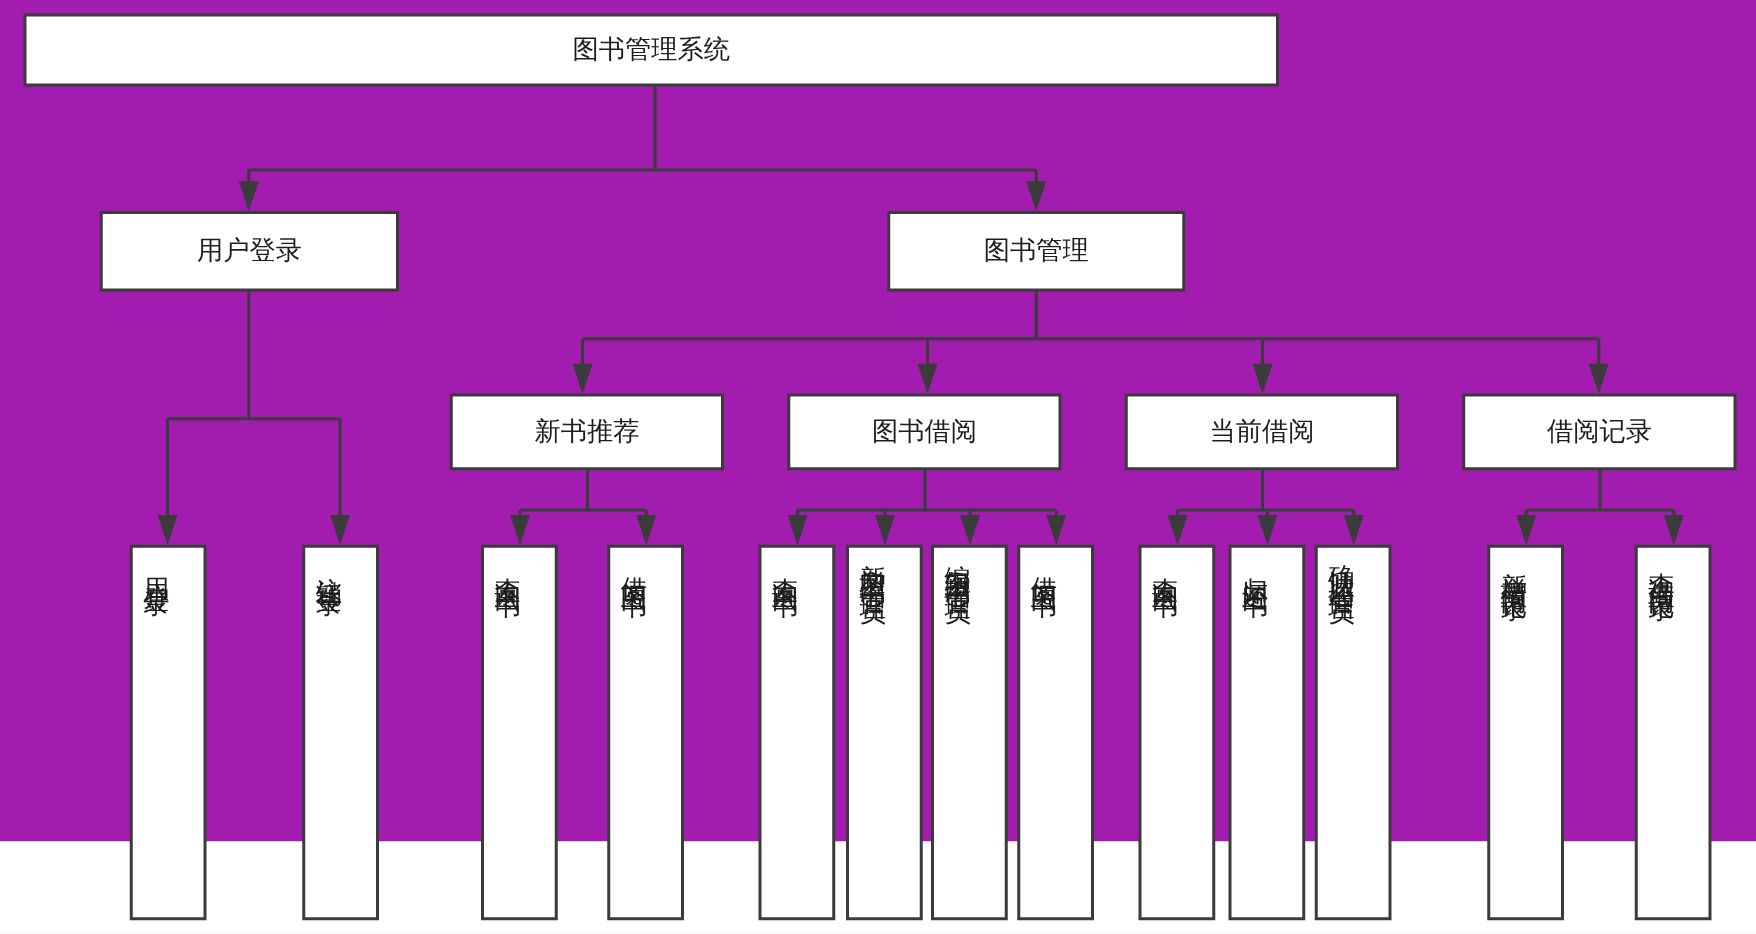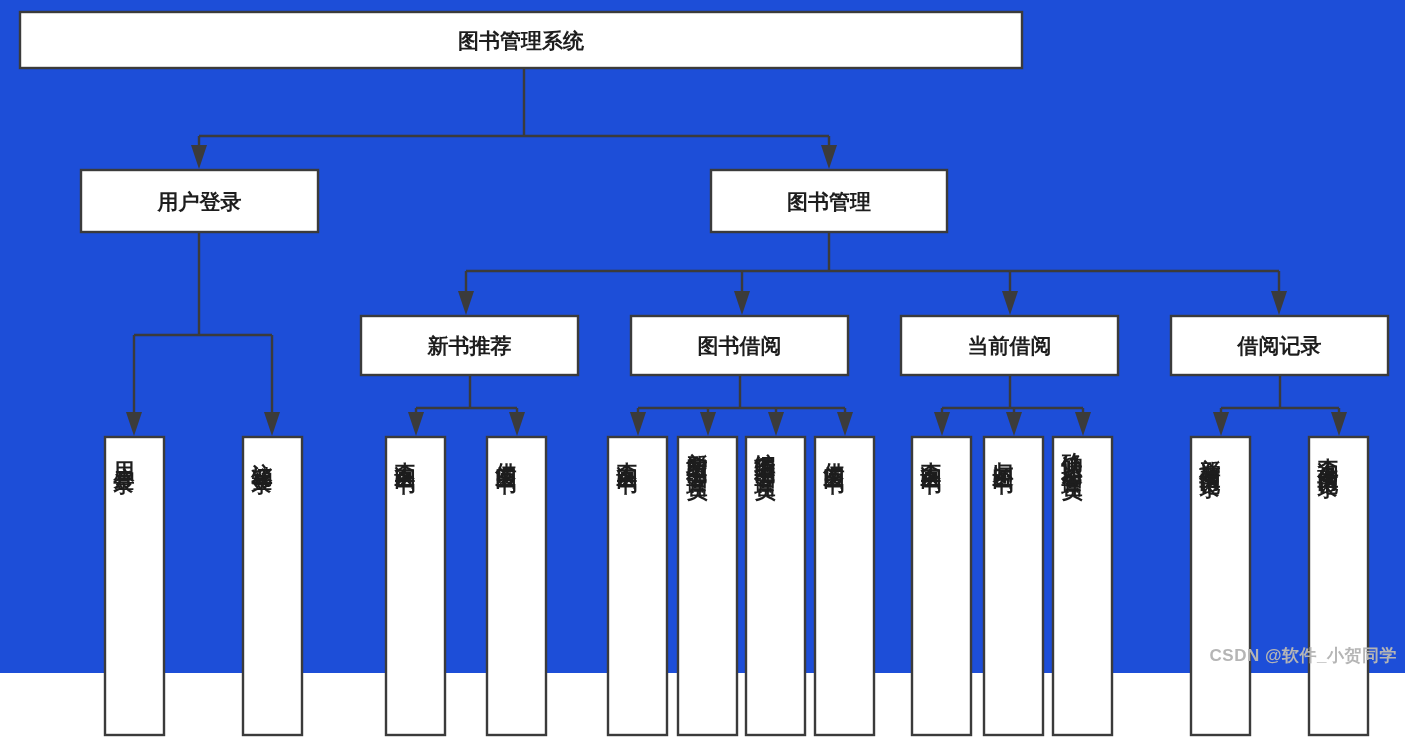--- a/index.html
+++ b/index.html
@@ -11,22 +11,21 @@
   body {
     width: 1405px;
     height: 747px;
     overflow: hidden;
     font-family: "Liberation Sans", "DejaVu Sans", sans-serif;
   }
   #diagram-root {
     position: relative;
     width: 1405px;
     height: 673px;
-    background: #1d4ed8;
-    font-weight: bold;
+    background: #a21caf;
   }
   svg#diagram-svg {
     position: absolute;
     left: 0;
     top: 0;
     width: 1405px;
     height: 747px;
     display: block;
   }
   .node-box {
@@ -211,14 +210,13 @@
         <g>
           <rect x="1191" y="437" width="59" height="298" class="node-box"></rect>
           <text x="1210.5" y="453" class="node-label-v" dominant-baseline="hanging" text-anchor="start">新增借阅记录</text>
         </g>
         <g>
           <rect x="1309" y="437" width="59" height="298" class="node-box"></rect>
           <text x="1328.5" y="453" class="node-label-v" dominant-baseline="hanging" text-anchor="start">查询借阅记录</text>
         </g>
       </g>
   </svg>
-  <div class="watermark-text">CSDN @软件_小贺同学</div>
 </div>
 
 </body></html>

